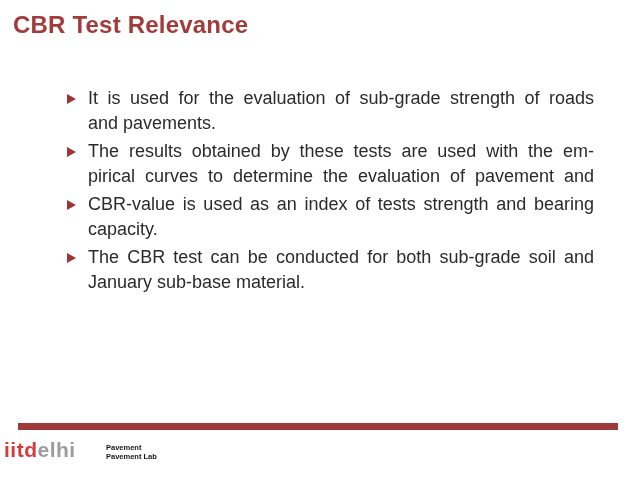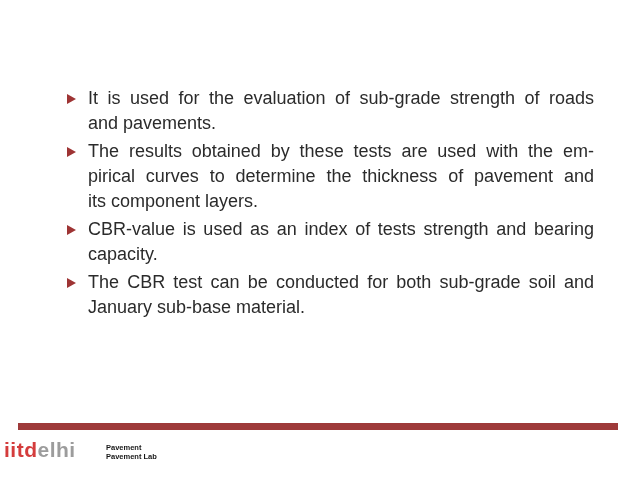--- a/index.html
+++ b/index.html
@@ -33,35 +33,35 @@
     position:absolute; right:20px; top:9px; text-align:right;
     font-size:8px; color:#969696; line-height:9.5px;
   }
   .fright .l1 { color:#3F3F3F; font-weight:bold; }
 </style>
 </head>
 <body>
 
 <div class="slide">
 
+  <div class="title">CBR Test Relevance</div>
 
   <div class="body">
     <div class="item">
       <span class="tri"></span>
       <div class="btext">
           <div class="just">It is used for the evaluation of sub-grade strength of roads</div>
           <div>and pavements.</div>
         </div>
     </div>
     <div class="item">
       <span class="tri"></span>
       <div class="btext">
           <div class="just">The results obtained by these tests are used with the em-</div>
-          <div class="just">pirical curves to determine the thickness of pavement and</div>
-          <div>its component layers.</div>
+          <div class="just">pirical curves to determine the evaluation of pavement and</div>
         </div>
     </div>
     <div class="item">
       <span class="tri"></span>
       <div class="btext">
           <div class="just">CBR-value is used as an index of tests strength and bearing</div>
           <div>capacity.</div>
         </div>
     </div>
     <div class="item">

